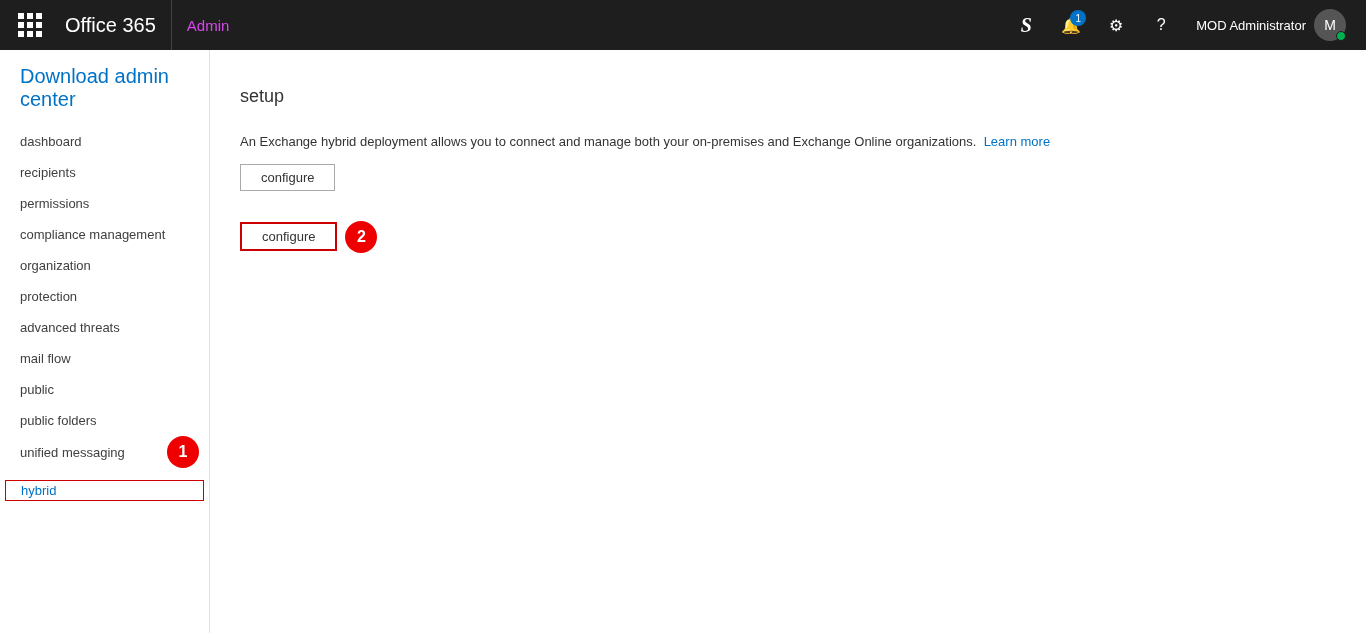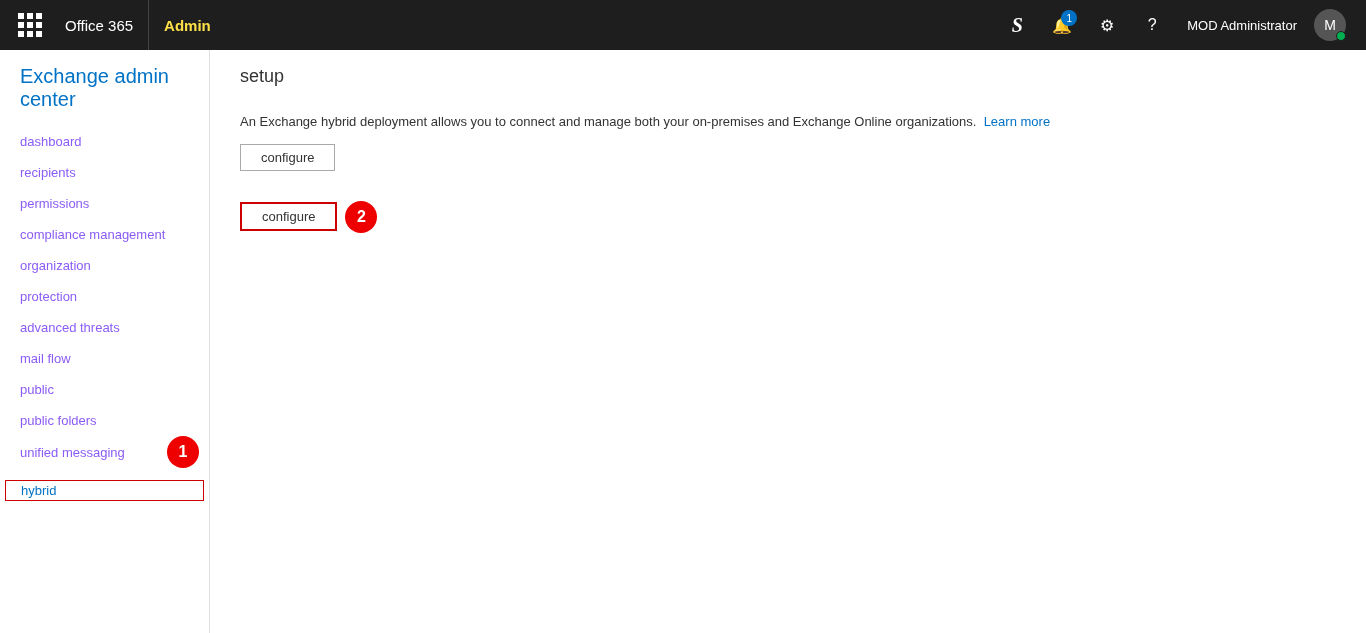--- a/index.html
+++ b/index.html
@@ -35,27 +35,27 @@
     }
     .top-nav-brand {
       display: flex;
       align-items: center;
       padding: 0 15px;
       border-right: 1px solid #444;
       height: 100%;
     }
     .top-nav-brand-text {
       color: #fff;
+      font-size: 20px;
+      font-weight: 300;
+    }
+    .top-nav-admin {
+      color: #d946ef;
       font-size: 15px;
-      font-weight: 300;
-    }
-    .top-nav-admin {
-      color: #fde047;
-      font-size: 15px;
-      font-weight: 700;
+      font-weight: 400;
       padding: 0 15px;
     }
     .top-nav-right {
       margin-left: auto;
       display: flex;
       align-items: center;
       gap: 5px;
     }
     .top-nav-icon-btn {
       width: 40px;
@@ -78,21 +78,21 @@
       width: 16px;
       height: 16px;
       font-size: 10px;
       display: flex;
       align-items: center;
       justify-content: center;
     }
     .top-nav-user {
       display: flex;
       align-items: center;
-      gap: 17px;
+      gap: 8px;
       color: #fff;
       font-size: 13px;
       padding: 0 10px;
       cursor: pointer;
     }
     .user-avatar {
       width: 32px;
       height: 32px;
       border-radius: 50%;
       background: #555;
@@ -131,37 +131,37 @@
     }
     .page-title {
       color: #0072c6;
       font-size: 20px;
       font-weight: 300;
       padding: 0 20px 15px 20px;
     }
     .sidebar-item {
       display: block;
       padding: 8px 20px;
-      color: #8b5cf6;
+      color: #404040;
       font-size: 13px;
       cursor: pointer;
       text-decoration: none;
     }
     .sidebar-item.active {
       background: #fff;
       border: 1px solid #c00;
       color: #0072c6;
       margin: 12px 5px;
       padding: 2px 15px;
     }
 
     
     .main-content {
       flex: 1;
-      padding: 16px 30px;
+      padding: 36px 30px;
       overflow-y: auto;
     }
     .section-title {
       font-size: 18px;
       font-weight: 300;
       color: #333;
       margin-bottom: 25px;
     }
 
     .setup-block {
@@ -257,21 +257,21 @@
         <span>M</span>
         <div class="user-avatar-badge"></div>
       </div>
     </div>
   </div>
 </nav>
 
 <div class="page-container">
 
   <aside class="sidebar">
-    <div class="page-title">Exchange admin center</div>
+    <div class="page-title">Download admin center</div>
 
     <a class="sidebar-item">dashboard</a>
     <a class="sidebar-item">recipients</a>
     <a class="sidebar-item">permissions</a>
     <a class="sidebar-item">compliance management</a>
     <a class="sidebar-item">organization</a>
     <a class="sidebar-item">protection</a>
     <a class="sidebar-item">advanced threats</a>
     <a class="sidebar-item">mail flow</a>
     <a class="sidebar-item">public</a>

